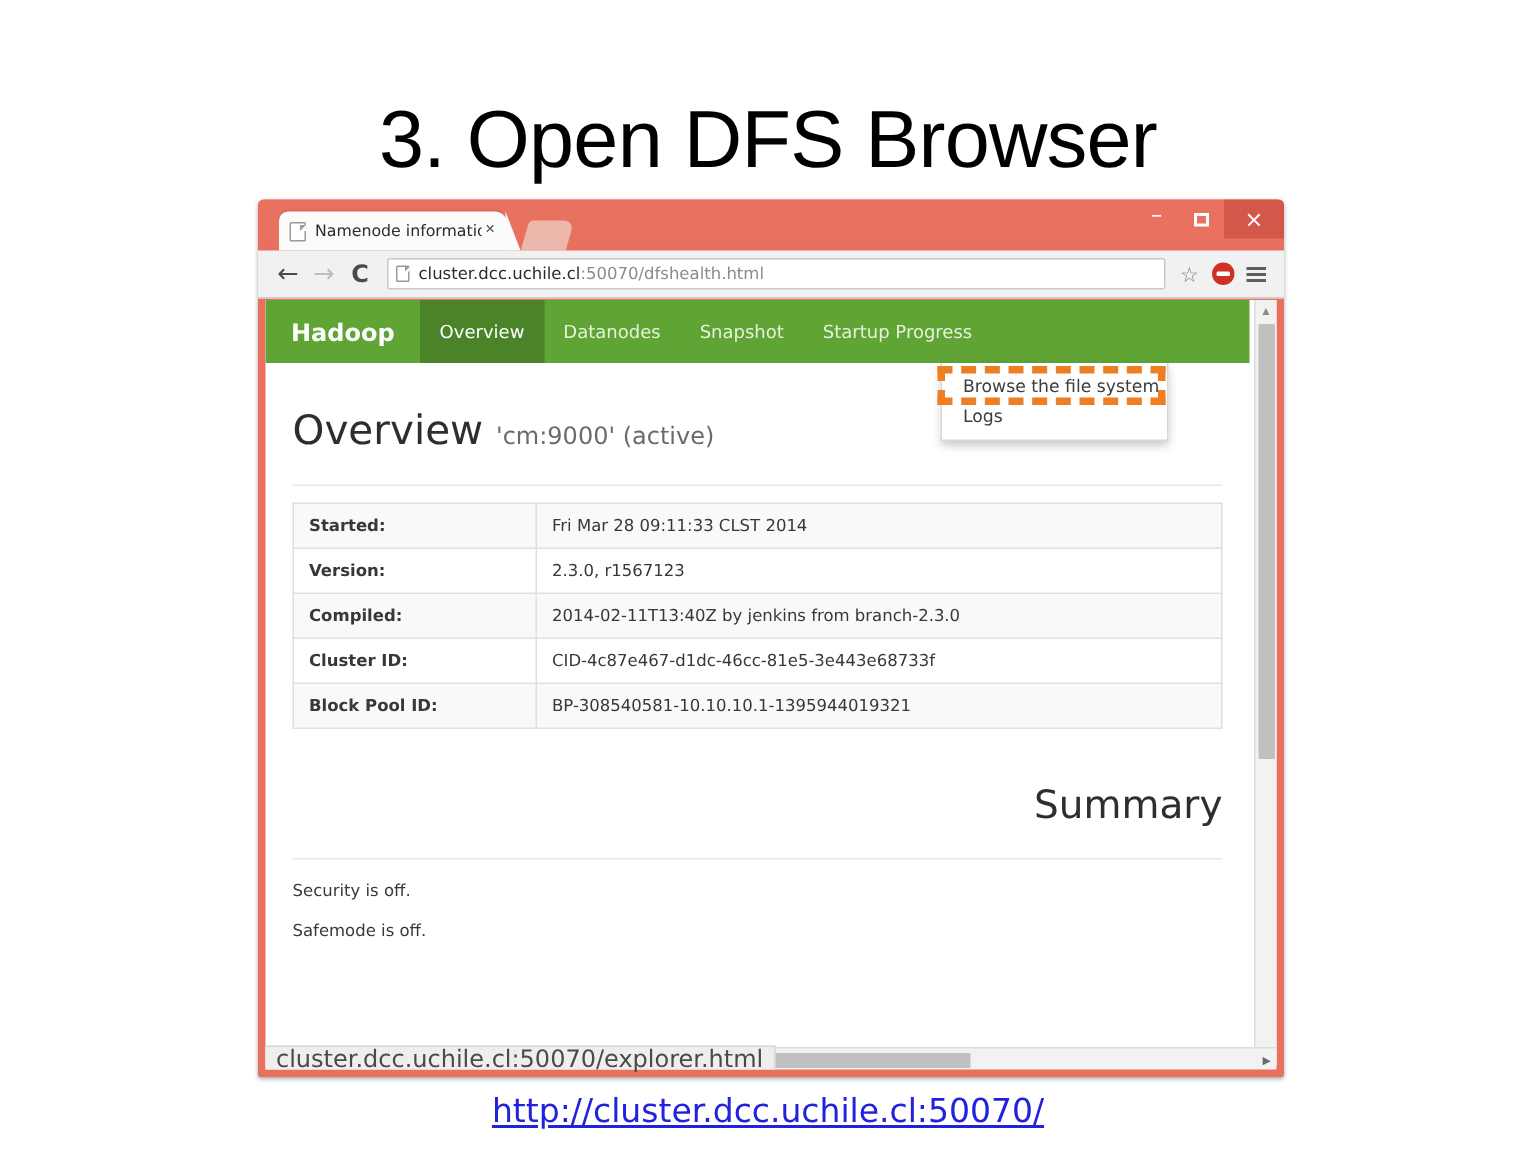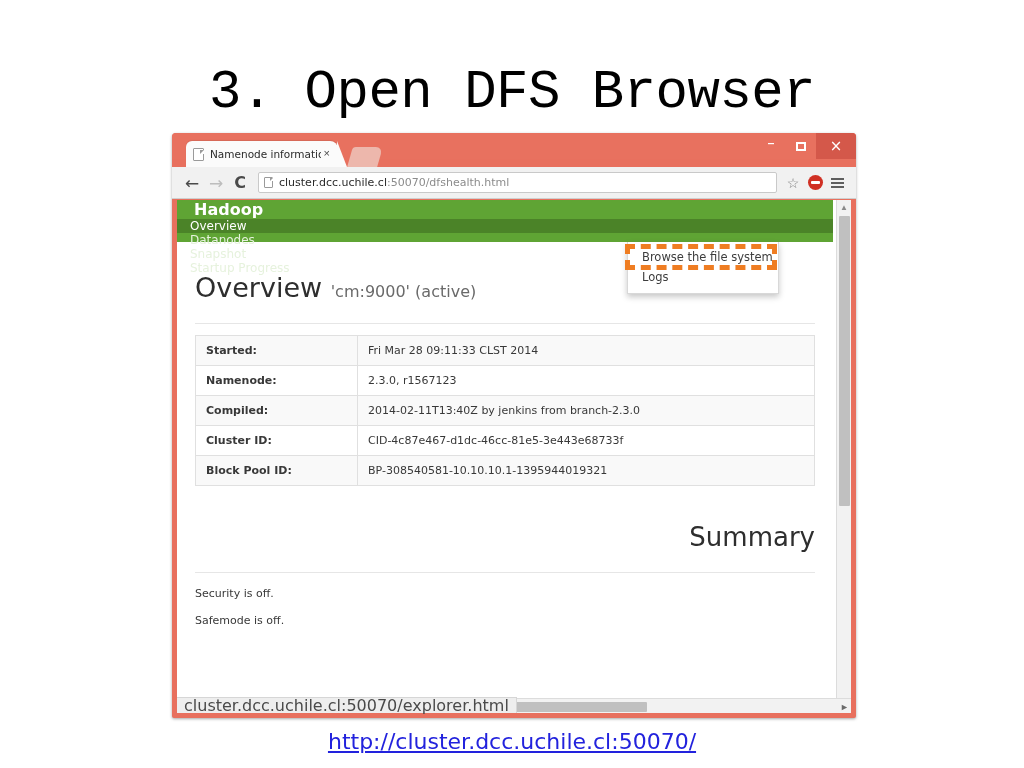--- a/index.html
+++ b/index.html
@@ -9,21 +9,21 @@
     background: #ffffff;
     font-family: "Liberation Sans", sans-serif;
     overflow: hidden;
   }
 
   
   .slide-title {
     position: absolute;
     top: 62px; left: 0; width: 1024px;
     text-align: center;
-    font-family: Liberation Mono, monospace;
+    font-family: Liberation Sans, sans-serif;
     font-size: 54px;
     font-weight: 400;
     color: #000000;
     letter-spacing: -0.5px;
     white-space: nowrap;
   }
 
   
   .slide-link {
     position: absolute;
@@ -176,21 +176,20 @@
     overflow: hidden;
   }
 
   
   .hdnav {
     position: absolute; top:0; left:0;
     width: 656px; height: 42px;
     background: #5fa434;
     display: flex; align-items: stretch;
     font-family: "DejaVu Sans", sans-serif;
-    flex-direction: column;
   }
   .hd-brand {
     display:flex; align-items:center; padding: 0 17px;
     color: #ffffff; font-size: 16px; font-weight: 700;
   }
   .hd-item {
     display:flex; align-items:center; padding: 0 13px;
     color: #e6f2dd; font-size: 12px;
   }
   .hd-item.active { background: #4b8328; color: #ffffff; }
@@ -365,21 +364,21 @@
       </div>
       <div class="hr"></div>
 
       <table class="info">
         <tbody>
           <tr>
             <td class="k">Started:</td>
             <td>Fri Mar 28 09:11:33 CLST 2014</td>
           </tr>
           <tr>
-            <td class="k">Namenode:</td>
+            <td class="k">Version:</td>
             <td>2.3.0, r1567123</td>
           </tr>
           <tr>
             <td class="k">Compiled:</td>
             <td>2014-02-11T13:40Z by jenkins from branch-2.3.0</td>
           </tr>
           <tr>
             <td class="k">Cluster ID:</td>
             <td>CID-4c87e467-d1dc-46cc-81e5-3e443e68733f</td>
           </tr>

